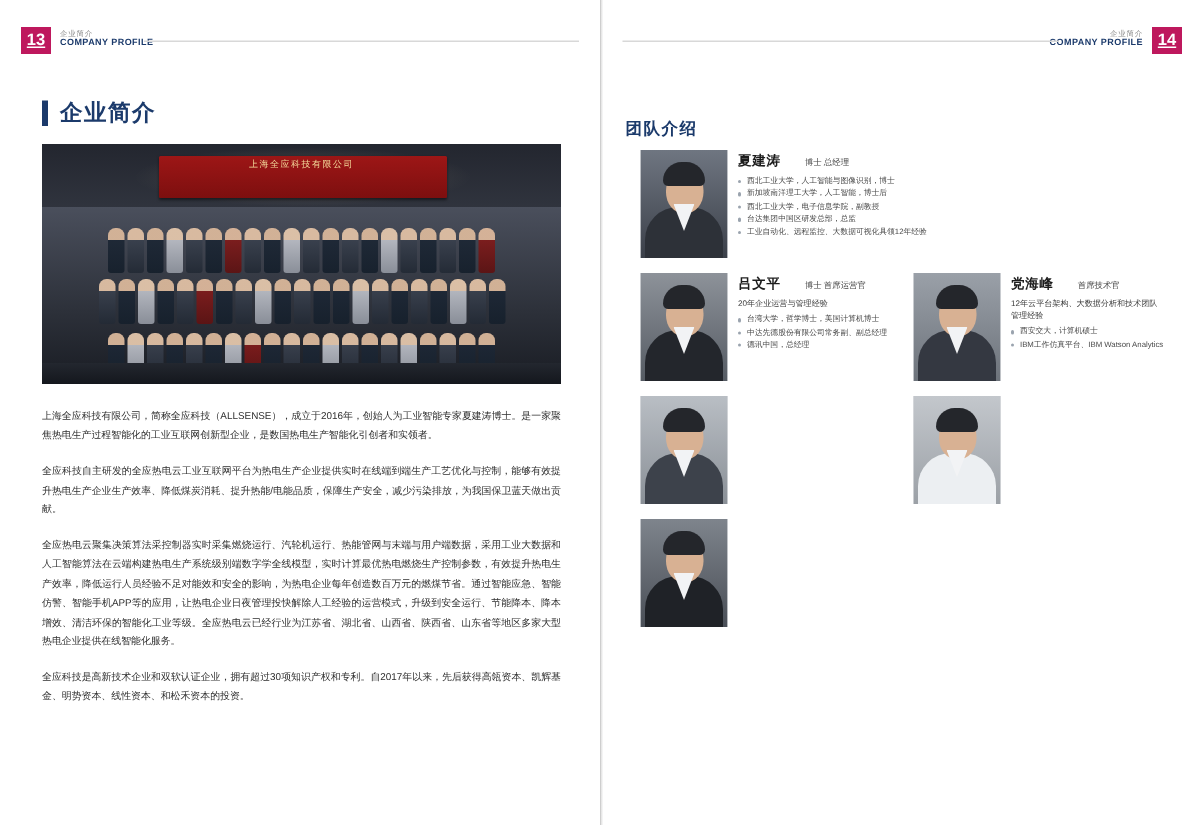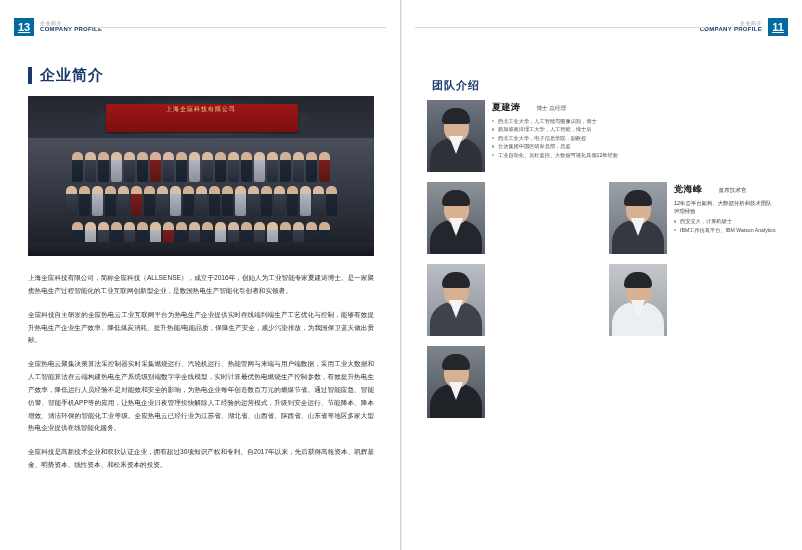--- a/index.html
+++ b/index.html
@@ -33,21 +33,21 @@
     top: 18px;
     display: flex;
     align-items: center;
     gap: 6px;
   }
   .runhead.left-head { left: 14px; }
   .runhead.right-head { right: 14px; flex-direction: row-reverse; }
 
   .folio {
     width: 20px; height: 18px;
-    background: #0369a1;
+    background: #be185d;
     color: #ffffff;
     font-size: 11px;
     font-weight: bold;
     display: flex;
     align-items: center;
     justify-content: center;
     letter-spacing: 0;
     text-decoration: underline;
   }
   .runhead .labels {
@@ -169,21 +169,21 @@
     font-size: 6.6px;
     line-height: 1.95;
     color: #2f2f2f;
     text-align: justify;
   }
   .body-copy p { margin: 0 0 11px 0; }
 
   
   .team-title {
     position: absolute;
-    left: 31px;
+    left: 16px;
     top: 78px;
     font-size: 11px;
     font-weight: bold;
     color: #1b3a6b;
     letter-spacing: 1px;
   }
 
   .team-grid {
     position: absolute;
     left: 26px;
@@ -413,21 +413,21 @@
         <p>上海全应科技有限公司，简称全应科技（ALLSENSE），成立于2016年，创始人为工业智能专家夏建涛博士。是一家聚焦热电生产过程智能化的工业互联网创新型企业，是数国热电生产智能化引创者和实领者。</p>
         <p>全应科技自主研发的全应热电云工业互联网平台为热电生产企业提供实时在线端到端生产工艺优化与控制，能够有效提升热电生产企业生产效率、降低煤炭消耗、提升热能/电能品质，保障生产安全，减少污染排放，为我国保卫蓝天做出贡献。</p>
         <p>全应热电云聚集决策算法采控制器实时采集燃烧运行、汽轮机运行、热能管网与末端与用户端数据，采用工业大数据和人工智能算法在云端构建热电生产系统级别端数字学全线模型，实时计算最优热电燃烧生产控制参数，有效提升热电生产效率，降低运行人员经验不足对能效和安全的影响，为热电企业每年创造数百万元的燃煤节省。通过智能应急、智能仿警、智能手机APP等的应用，让热电企业日夜管理投快解除人工经验的运营模式，升级到安全运行、节能降本、降本增效、清洁环保的智能化工业等级。全应热电云已经行业为江苏省、湖北省、山西省、陕西省、山东省等地区多家大型热电企业提供在线智能化服务。</p>
         <p>全应科技是高新技术企业和双软认证企业，拥有超过30项知识产权和专利。自2017年以来，先后获得高瓴资本、凯辉基金、明势资本、线性资本、和松禾资本的投资。</p>
       </div>
     </div>
 
     <div class="leaf right">
 
       <div class="runhead right-head">
-        <div class="folio">11</div>
+        <div class="folio">14</div>
         <div class="labels">
           <span class="cn">企业简介</span>
           <span class="en">COMPANY PROFILE</span>
         </div>
       </div>
       <div class="rule right-rule"></div>
 
       <div class="team-title">团队介绍</div>
 
       <div class="team-grid">
@@ -456,20 +456,32 @@
         </div>
 
         <div class="member">
           <div class="mphoto g2">
             <span class="bg"></span>
               <span class="body"></span>
               <span class="head"></span>
               <span class="hair"></span>
               <span class="collar"></span>
           </div>
+          <div class="minfo">
+            <div class="mname-row">
+              <span class="mname">吕文平</span>
+              <span class="mrole">博士 首席运营官</span>
+            </div>
+            <div class="mlead">20年企业运营与管理经验</div>
+            <ul class="mlist">
+              <li>台湾大学，哲学博士，美国计算机博士</li>
+              <li>中达先德股份有限公司常务副、副总经理</li>
+              <li>德讯中国，总经理</li>
+            </ul>
+          </div>
         </div>
 
         <div class="member">
           <div class="mphoto g3">
             <span class="bg"></span>
               <span class="body"></span>
               <span class="head"></span>
               <span class="hair"></span>
               <span class="collar"></span>
           </div>

